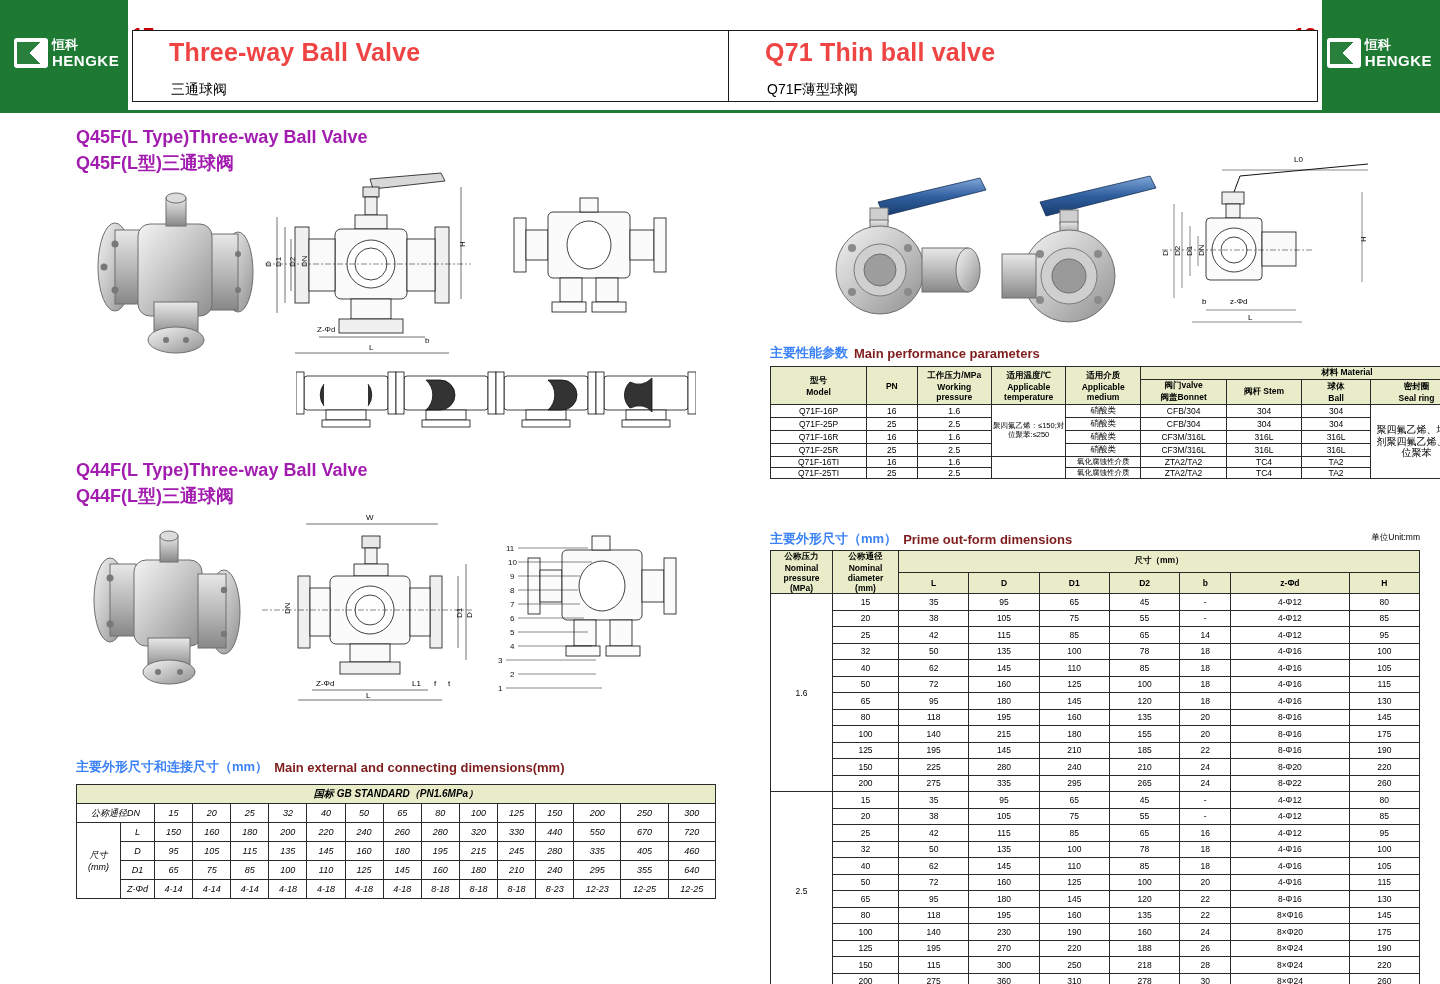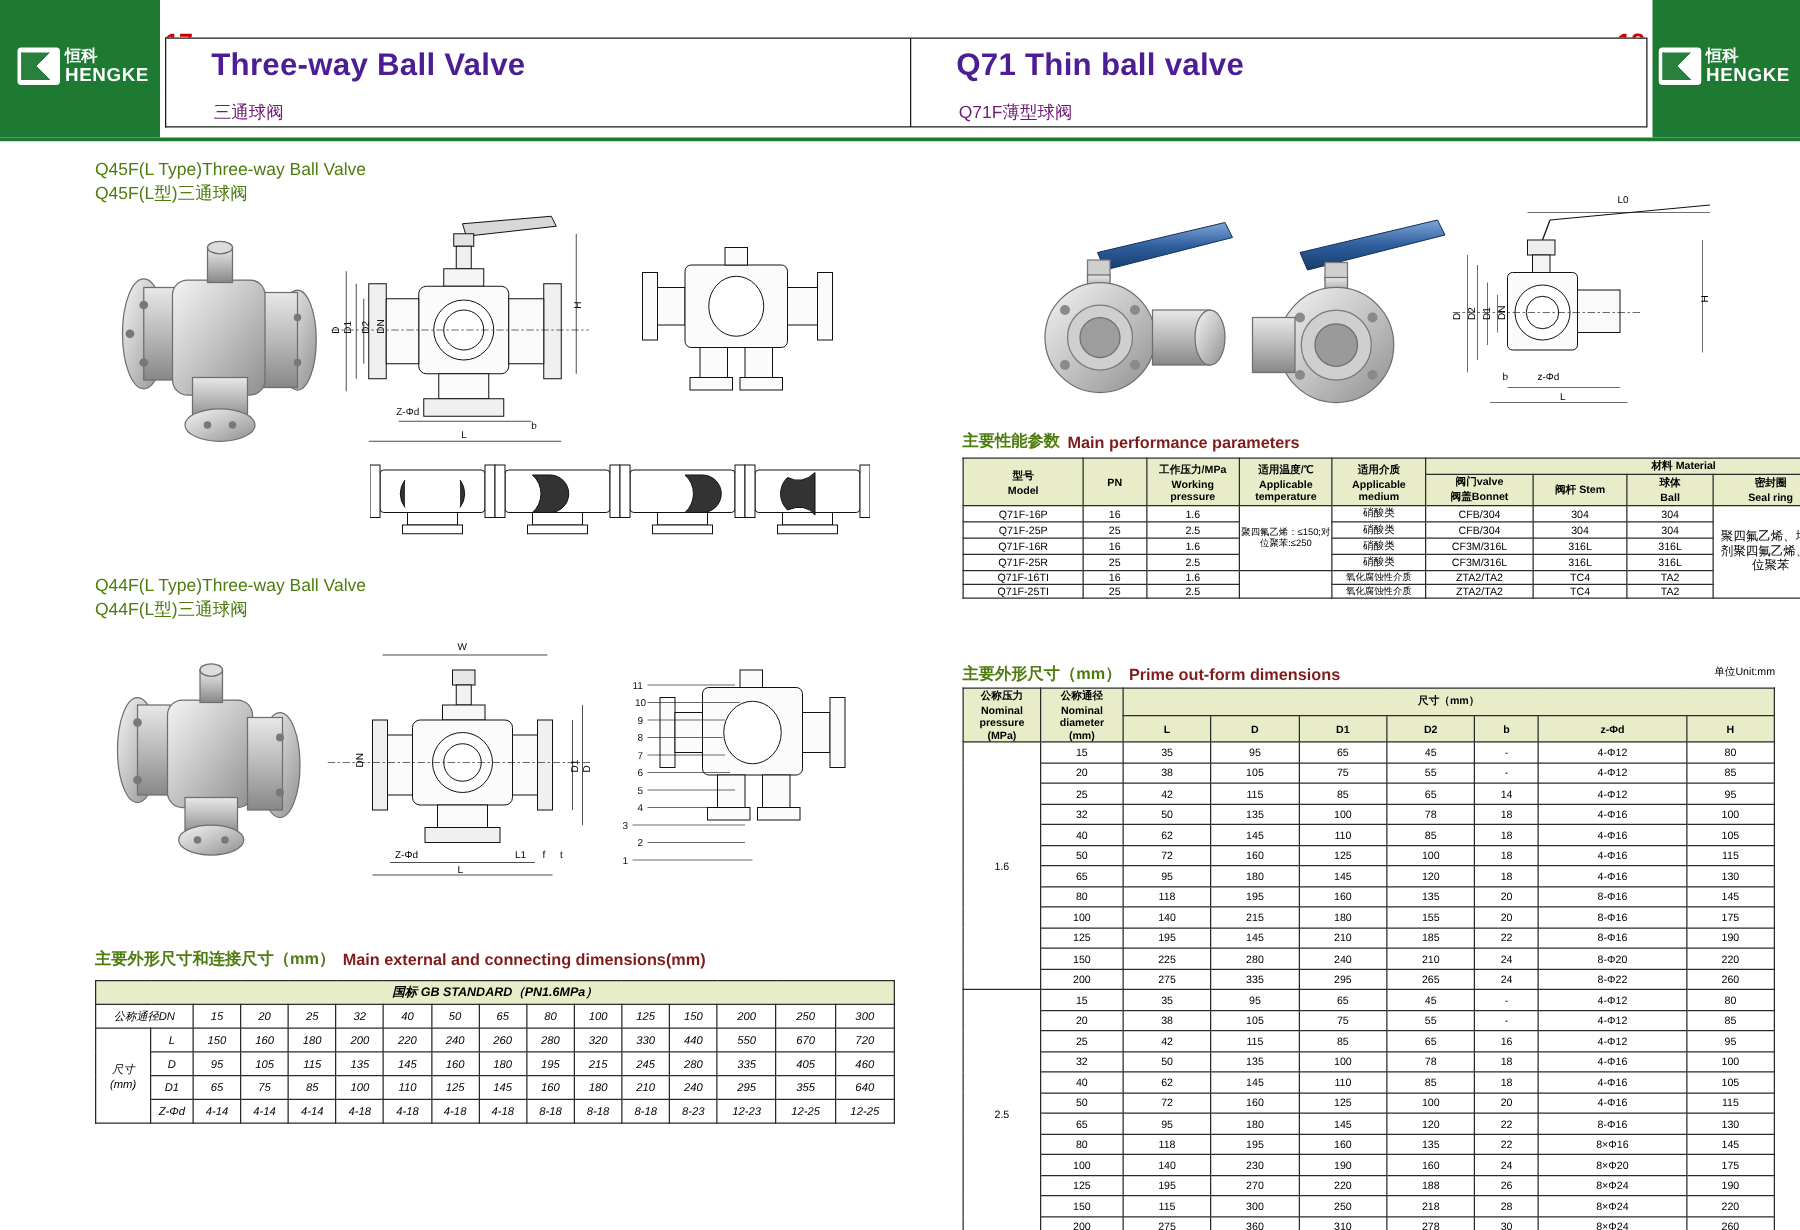--- a/index.html
+++ b/index.html
@@ -49,45 +49,45 @@
   .pagenum.right { right:124px; }
 
   .title-box {
     position:absolute; top:30px; height:72px;
     border:1px solid #1b1b1b;
     background:#fff;
   }
   .title-box.left { left:132px; width:596px; border-right:none;}
   .title-box.right { left:728px; width:590px; }
   .title-en {
-    font-size:25px; font-weight:bold; color:#4c1d95; margin:7px 0 14px 36px;
+    font-size:25px; font-weight:bold; color:#ef4444; margin:7px 0 14px 36px;
     letter-spacing:.2px;
   }
   .title-cn {
-    font-size:14px; color:#701a75; margin:4px 0 0 38px;
+    font-size:14px; color:#000000; margin:4px 0 0 38px;
   }
   .title-box.right .title-en { margin-left:36px; }
   .title-box.right .title-cn { margin-left:38px; }
   .hdr-rule {
     position:absolute; left:0; right:0; top:110px; height:3px; background:#1e7a33;
   }
 
   
   .col-left { position:absolute; left:0; top:112px; width:752px; height:872px; }
   .col-right{ position:absolute; left:752px; top:112px; width:688px; height:872px;}
 
-  .sub-title { font-size:14px; font-weight:normal; color:#4d7c0f; }
+  .sub-title { font-size:18px; font-weight:bold; color:#a21caf; }
   .sub-title.cn { margin-top:3px; }
 
   
   .sec-head {
     display:flex; align-items:center; gap:6px; font-size:13px; font-weight:bold;
     color:#1e7a33;
   }
-  .sec-head .cn { color:#4d7c0f; font-size:13px; }
+  .sec-head .cn { color:#3b82f6; font-size:13px; }
   .sec-head .en { color:#7f1d1d; font-size:13px; }
 
   
   table { border-collapse:collapse; }
   td, th { border:1px solid #2a2a2a; text-align:center; vertical-align:middle; }
 
   
   .tbl-left { width:100%; font-size:9px;font-style:italic; }
   .tbl-left td, .tbl-left th { height:19px; padding:0 1px; }
   .hdr-olive { background:#e8ecc8; font-weight:bold; font-size:10px; }

